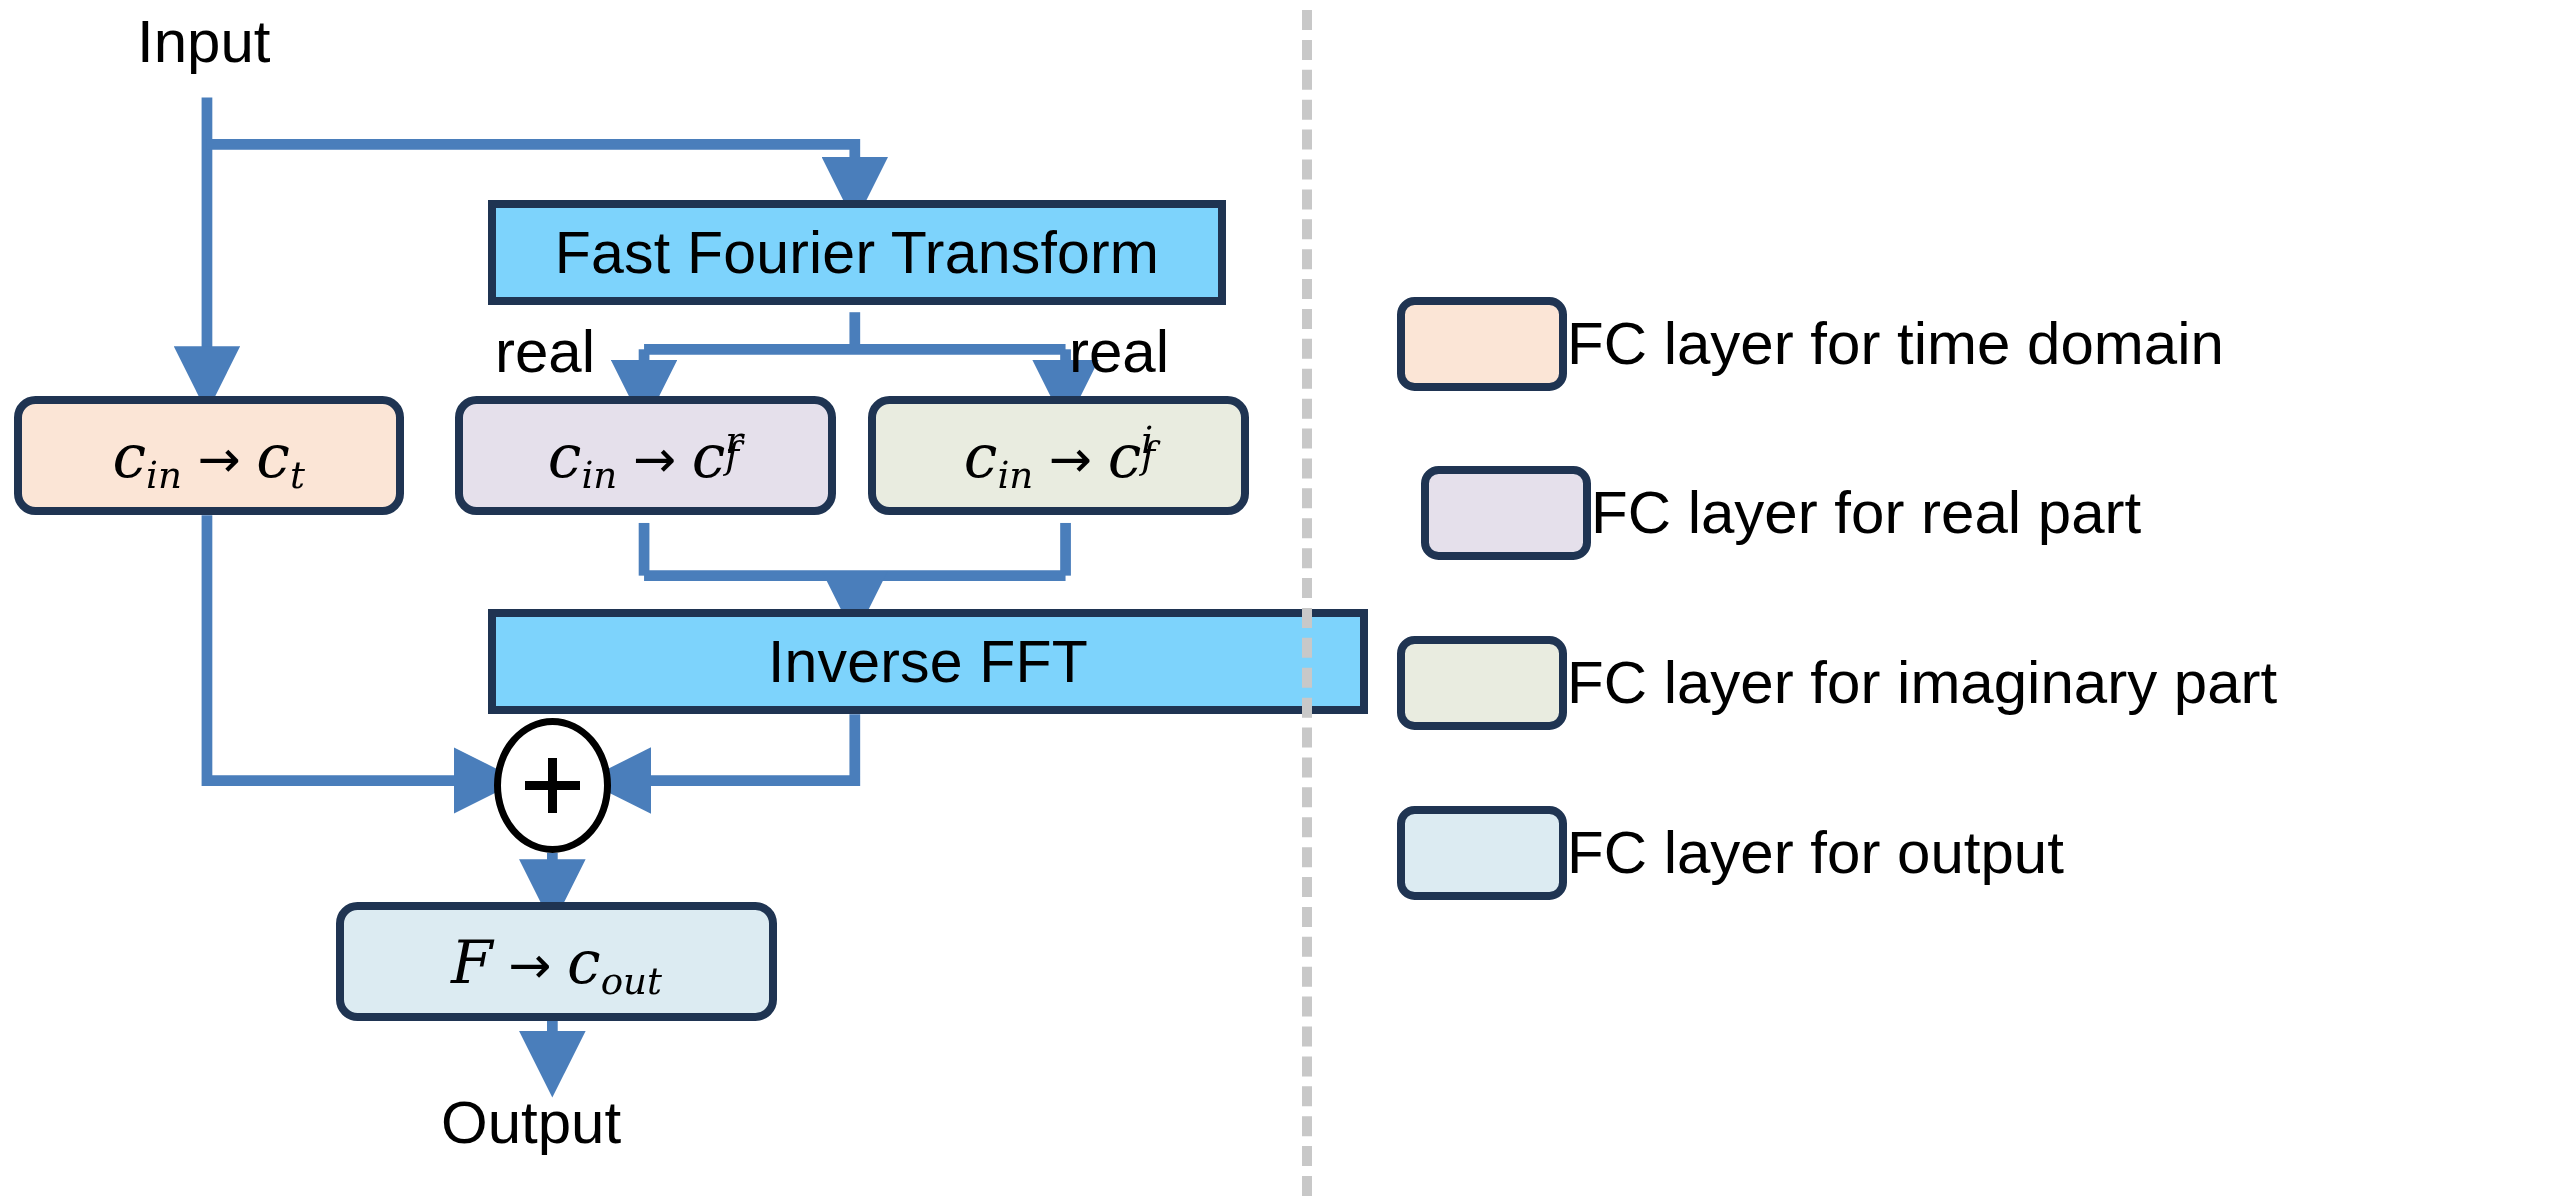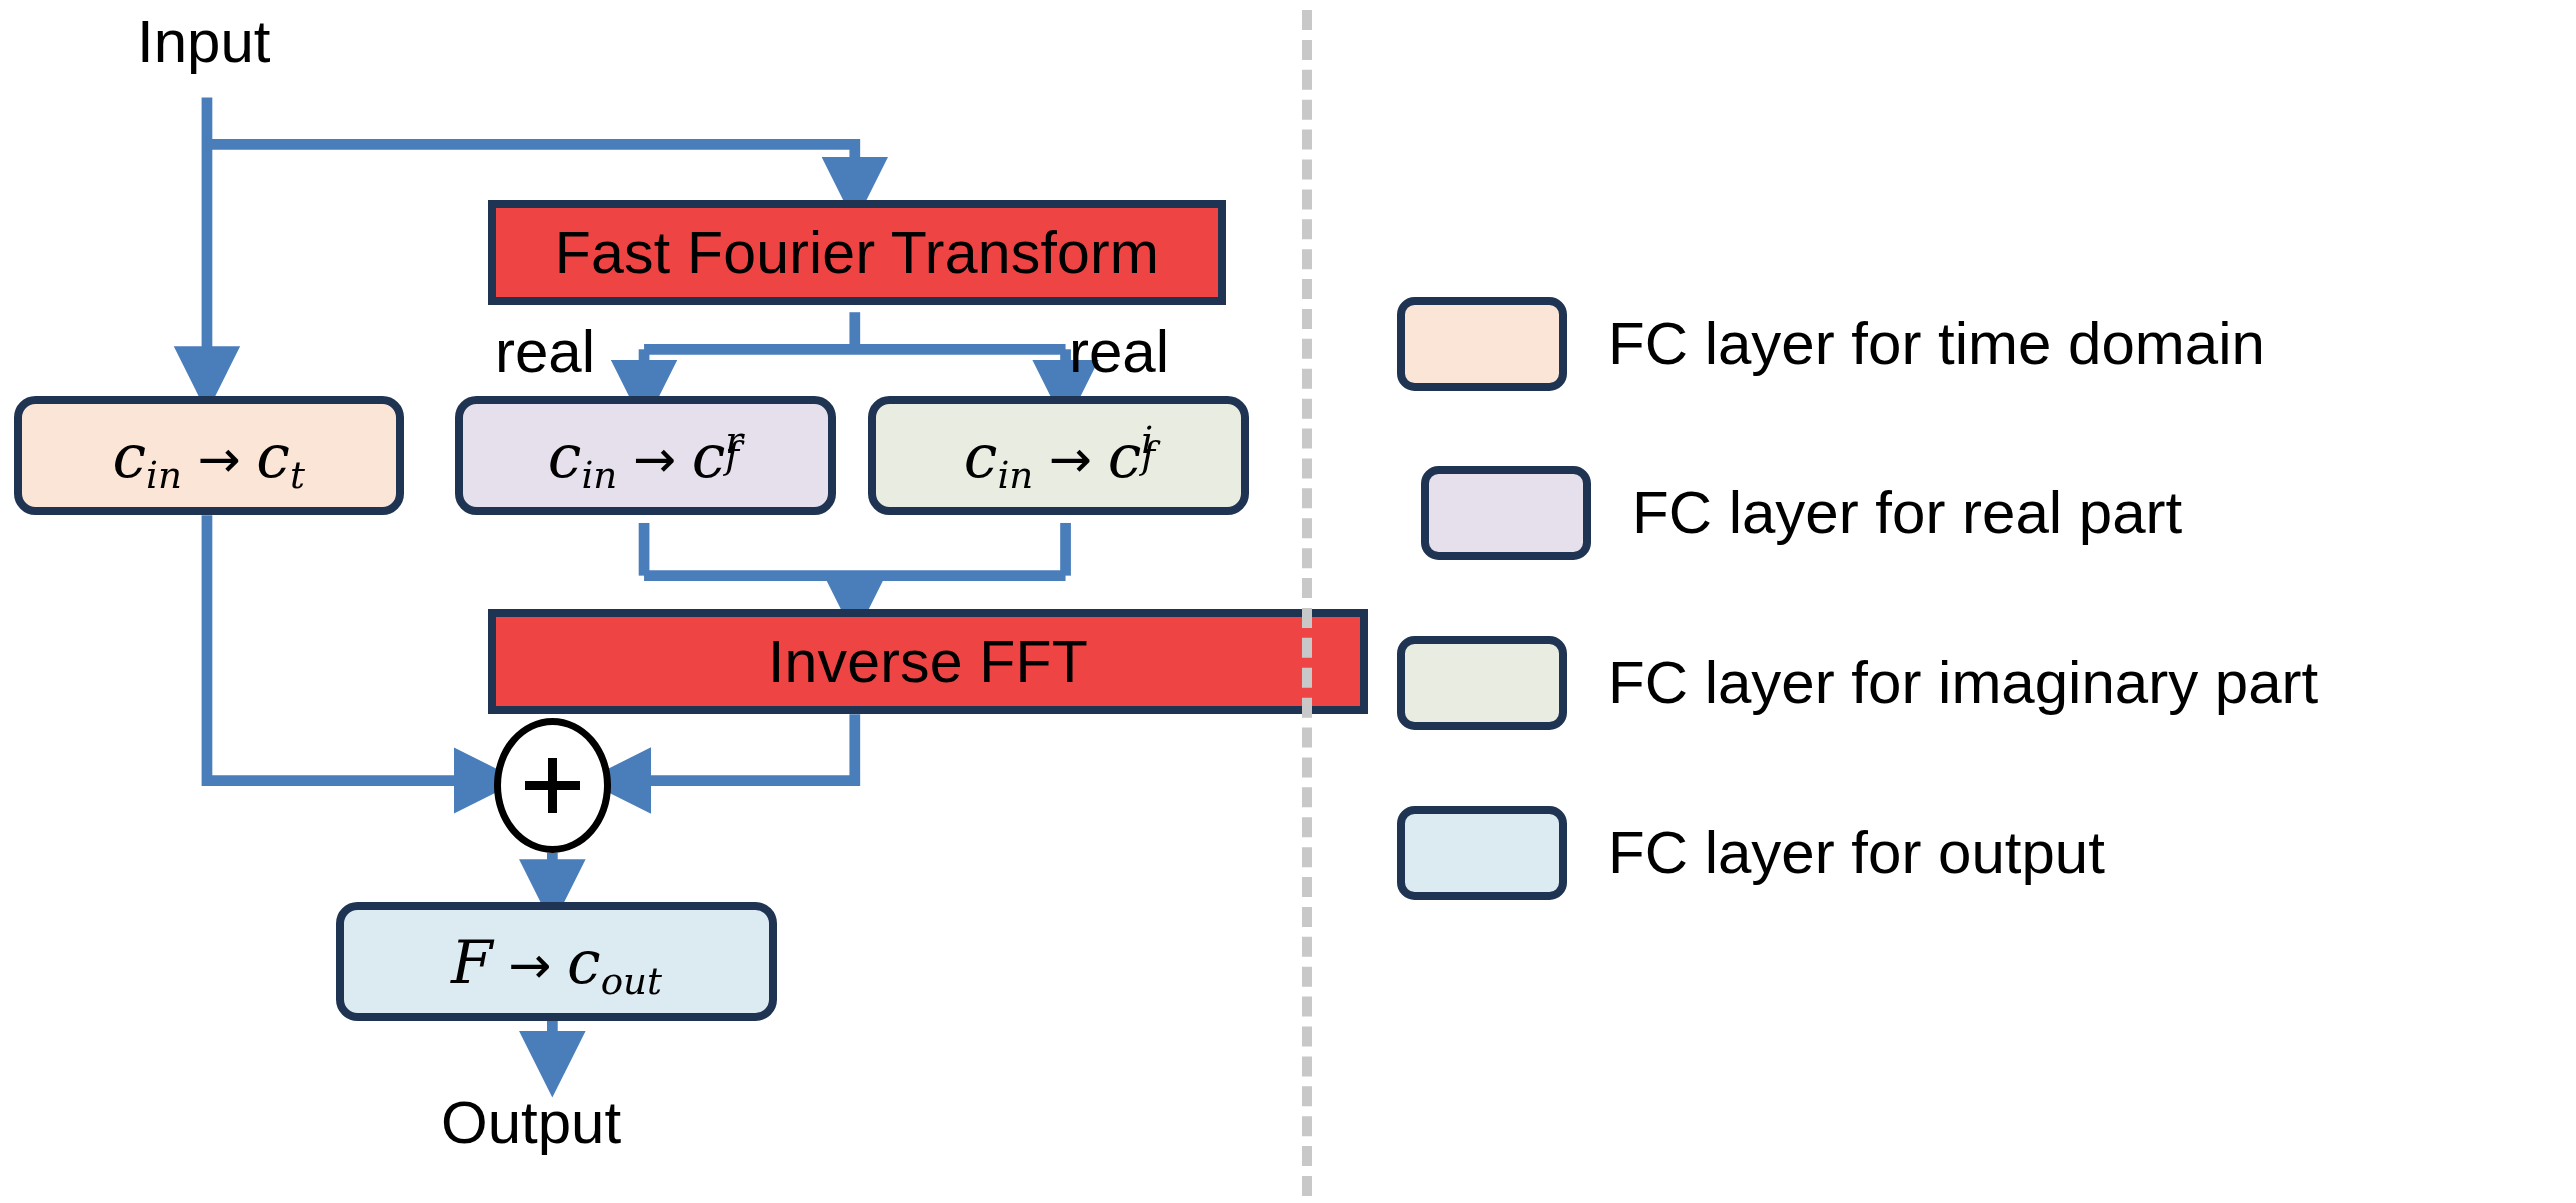--- a/index.html
+++ b/index.html
@@ -32,21 +32,21 @@
     justify-content: center;
     color: #000000;
   }
   .node.rounded {
     border: 8.8px solid #1f3452;
     border-radius: 21.5px;
   }
   .node.sharp {
     border: 8.8px solid #1f3452;
     border-radius: 0;
-    background: #ef4444;
+    background: #7dd3fc;
   }
   .plain-label {
     position: absolute;
     color: #000000;
     font-size: 60px;
     line-height: 1;
     white-space: nowrap;
   }
   .box-text {
     font-size: 59px;
@@ -132,21 +132,20 @@
   }
   .legend-swatch {
     box-sizing: border-box;
     width: 170px;
     height: 94px;
     border: 8.8px solid #1f3452;
     border-radius: 17.6px;
     flex: none;
   }
   .legend-label {
-    margin-left: 41px;
     font-size: 60px;
     color: #000000;
     white-space: nowrap;
     line-height: 1;
   }
 </style>
 </head>
 <body>
 
 <div id="stage">

